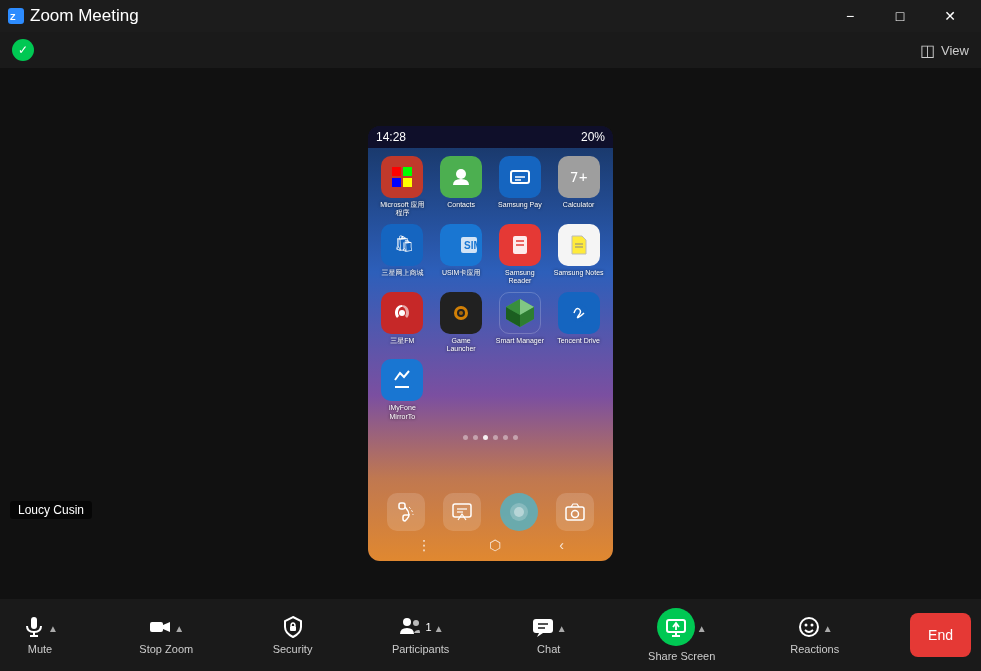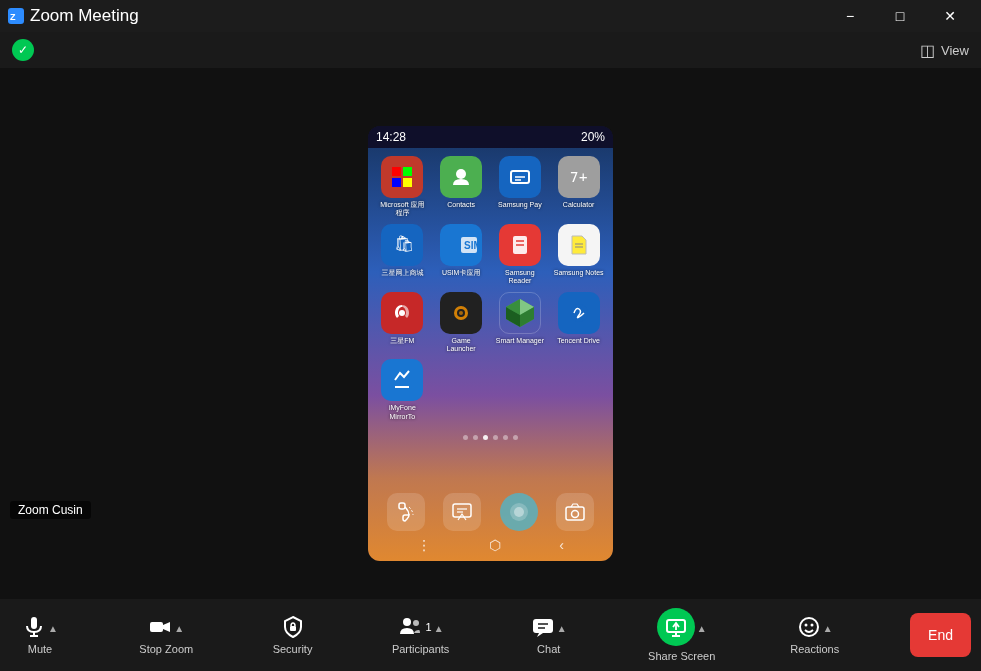--- a/index.html
+++ b/index.html
@@ -491,21 +491,21 @@
       </div>
 
       <div class="phone-nav">
         <span class="nav-btn">⋮</span>
         <span class="nav-btn">⬡</span>
         <span class="nav-btn">‹</span>
       </div>
     </div>
   </div>
 
-  <div class="name-tag">Zoom Cusin</div>
+  <div class="name-tag">Loucy Cusin</div>
 </div>
 
 <div class="toolbar">
 
   <div class="toolbar-item">
     <div class="toolbar-icon-wrap">
       <svg width="24" height="24" viewBox="0 0 24 24" fill="none">
         <rect x="9" y="2" width="6" height="12" rx="3" fill="white"></rect>
         <path d="M5 11 Q5 17 12 17 Q19 17 19 11" stroke="white" stroke-width="2" fill="none"></path>
         <line x1="12" y1="17" x2="12" y2="21" stroke="white" stroke-width="2"></line>

